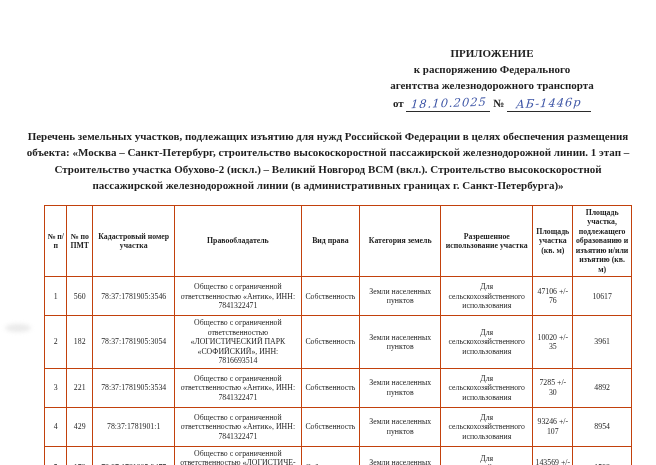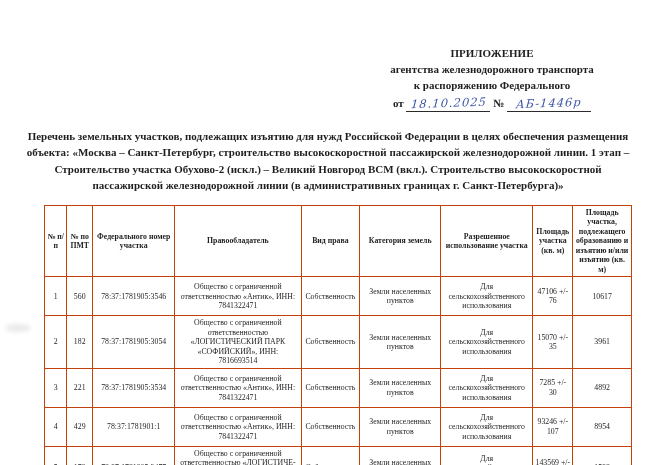--- a/index.html
+++ b/index.html
@@ -103,22 +103,22 @@
 </style>
 </head>
 <body>
 
 <div class="page">
 
   <div class="scan-artifact"></div>
 
   <div class="header-block">
     <div class="header-line">ПРИЛОЖЕНИЕ</div>
+    <div class="header-line">к распоряжению Федерального</div>
     <div class="header-line">агентства железнодорожного транспорта</div>
-    <div class="header-line">к распоряжению Федерального</div>
     <div class="requisites-line">
       <span>от</span>
       <span class="hand-slot"><span class="handwriting">18.10.2025</span></span>
       <span>№</span>
       <span class="hand-slot"><span class="handwriting">АБ-1446р</span></span>
     </div>
   </div>
 
   <div class="doc-title">Перечень земельных участков, подлежащих изъятию для нужд Российской Федерации в целях обеспечения размещения объекта: «Москва – Санкт-Петербург, строительство высокоскоростной пассажирской железнодорожной линии. 1 этап – Строительство участка Обухово-2 (искл.) – Великий Новгород ВСМ (вкл.). Строительство высокоскоростной пассажирской железнодорожной линии (в административных границах г. Санкт-Петербурга)»</div>
 
@@ -131,21 +131,21 @@
         <col class="c5">
       <col class="c6">
         <col class="c7">
         <col class="c8">
         <col class="c9">
     </colgroup>
     <thead>
       <tr>
           <th>№ п/п</th>
           <th>№ по ПМТ</th>
-          <th>Федерального номер участка</th>
+          <th>Кадастровый номер участка</th>
           <th>Правообладатель</th>
           <th>Вид права</th>
           <th>Категория земель</th>
           <th>Разрешенное использование участка</th>
           <th>Площадь участка (кв. м)</th>
           <th>Площадь участка, подлежащего образованию и изъятию и/или изъятию (кв. м)</th>
         </tr>
     </thead>
     <tbody>
         <tr>
@@ -160,21 +160,21 @@
           <td>10617</td>
         </tr>
         <tr>
           <td>2</td>
           <td>182</td>
           <td>78:37:1781905:3054</td>
           <td>Общество с ограниченной ответственностью «ЛОГИСТИЧЕСКИЙ ПАРК «СОФИЙСКИЙ», ИНН: 7816693514</td>
           <td>Собственность</td>
           <td>Земли населенных пунктов</td>
           <td>Для сельскохозяйственного использования</td>
-          <td>15070 +/- 35</td>
+          <td>10020 +/- 35</td>
           <td>3961</td>
         </tr>
         <tr>
           <td>3</td>
           <td>221</td>
           <td>78:37:1781905:3534</td>
           <td>Общество с ограниченной ответственностью «Антик», ИНН: 7841322471</td>
           <td>Собственность</td>
           <td>Земли населенных пунктов</td>
           <td>Для сельскохозяйственного использования</td>

